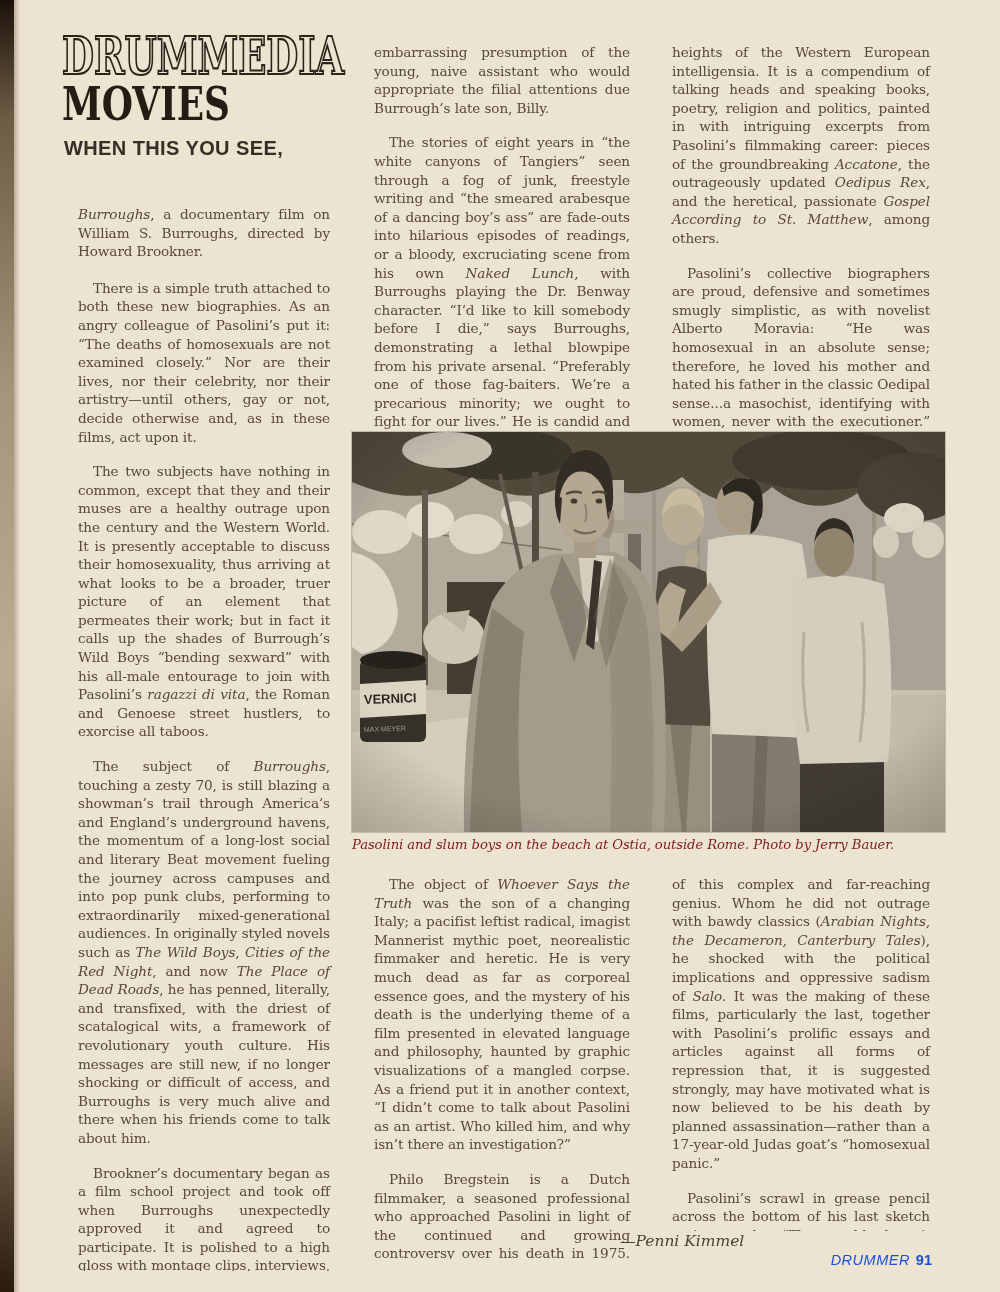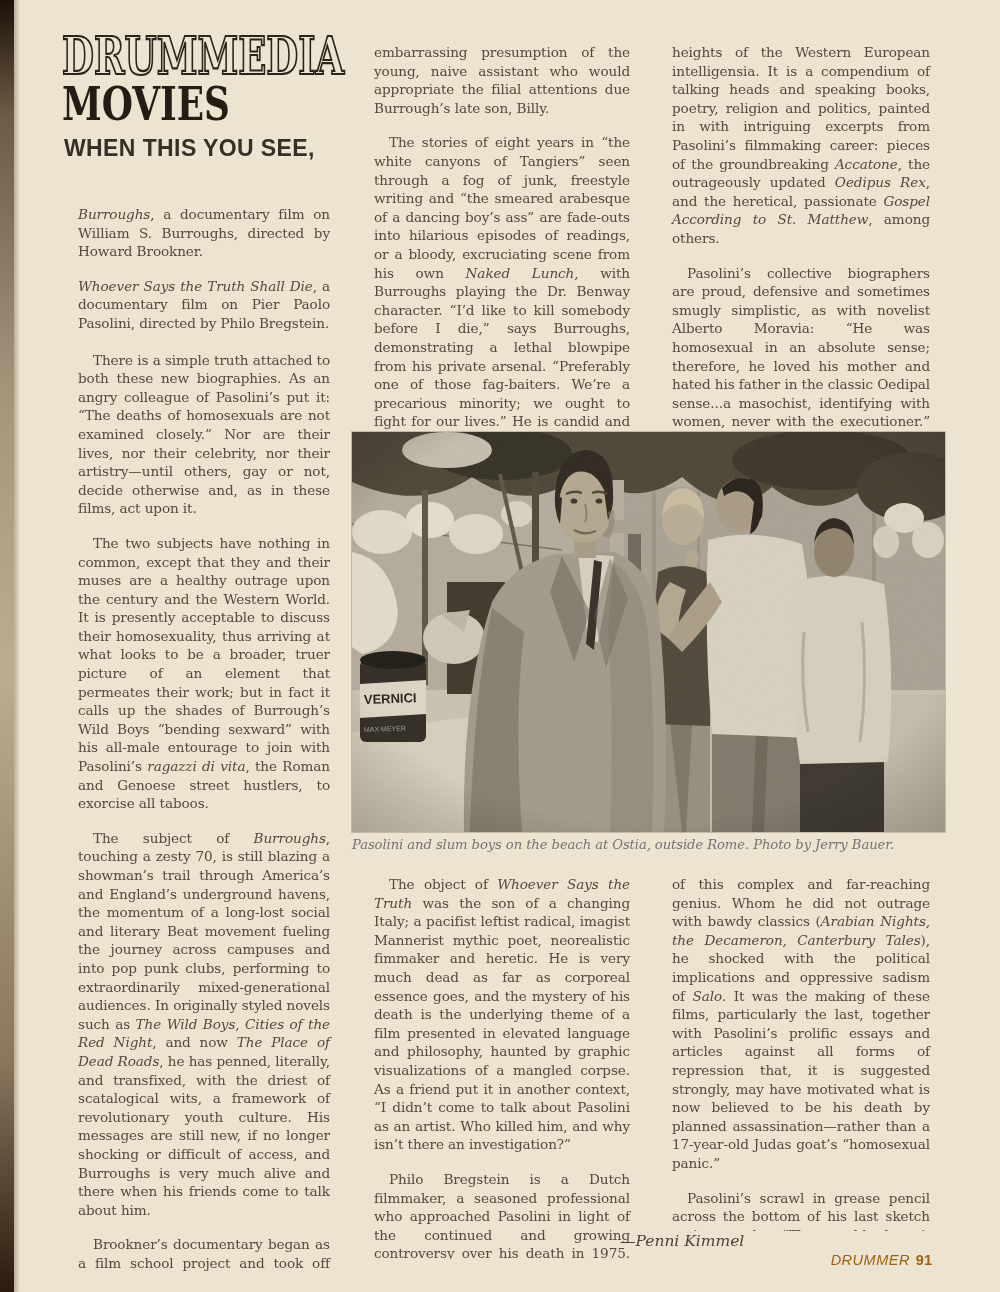--- a/index.html
+++ b/index.html
@@ -14,47 +14,47 @@
   }
   .gutter-edge{
     position:absolute;left:14px;top:0;width:6px;height:1292px;
     background:linear-gradient(90deg,rgba(90,70,50,.35),rgba(90,70,50,0));
   }
   .masthead{position:absolute;left:60px;top:24px;}
   .section-logo{position:absolute;left:62px;top:80px;}
   .article-title{
     position:absolute;left:64px;top:137px;width:284px;
     font-family:"Liberation Sans",sans-serif;font-weight:bold;
-    font-size:23px;line-height:22px;letter-spacing:.4px;color:#362f25;
+    font-size:20px;line-height:22px;letter-spacing:.4px;color:#362f25;
   }
   .col{position:absolute;overflow:hidden;}
   .col1{left:62px;top:189px;width:284px;height:1082px;}
   .col2t{left:358px;top:27px;width:288px;height:402px;}
   .col3t{left:656px;top:27px;width:290px;height:404px;}
   .col2b{left:358px;top:859px;width:288px;height:400px;}
   .col3b{left:656px;top:859px;width:290px;height:372px;}
   .col, .caption{font-size:13.6px;line-height:18.6px;letter-spacing:-.1px;}
   .para{margin:16px;text-align:justify;}
   .para.ind{text-indent:15px;}
   .para.sp{margin-top:18px;}
   .photo-wrap{
     position:absolute;left:352px;top:432px;width:593px;height:400px;
     outline:1px solid rgba(70,58,44,.25);
   }
   .caption{
     position:absolute;left:352px;top:836px;width:593px;
-    font-style:italic;font-size:13.2px;color:#737373;text-align:left;
+    font-style:italic;font-size:13.2px;color:#7f1d1d;text-align:left;
   }
   .byline{
     position:absolute;right:80px;top:1232px;width:300px;
     font-style:italic;font-size:15.5px;color:#4c4235;
   }
   .page-footer{
     position:absolute;right:68px;top:1252px;width:300px;text-align:right;
-    font-family:"Liberation Sans",sans-serif;font-size:14.5px;color:#a16207;
+    font-family:"Liberation Sans",sans-serif;font-size:14.5px;color:#1d4ed8;
   }
   .page-footer .mag{font-style:italic;letter-spacing:.5px;}
   .page-footer .num{font-weight:bold;margin-left:6px;}
 </style>
 </head>
 <body>
 
 <div class="page">
   <div class="gutter"></div>
   <div class="gutter-edge"></div>
@@ -70,21 +70,20 @@
       <text x="0" y="40" font-family="DejaVu Serif, serif" font-weight="bold" font-size="47" fill="#241d14" textLength="168" lengthAdjust="spacingAndGlyphs">MOVIES</text>
     </svg>
   </div>
 
   <div class="article-title">
     <div>WHEN THIS YOU SEE,</div>
   </div>
 
   <div class="col col1">
       <p class="para"><i>Burroughs</i><span>, a documentary film on William S. Burroughs, directed by Howard Brookner.</span></p>
-      <p class="para"><i>Whoever Says the Truth Shall Die</i><span>, a documentary film on Pier Paolo Pasolini, directed by Philo Bregstein.</span></p>
       <p class="para ind sp"><span>There is a simple truth attached to both these new biographies. As an angry colleague of Pasolini’s put it: “The deaths of homosexuals are not examined closely.” Nor are their lives, nor their celebrity, nor their artistry—until others, gay or not, decide otherwise and, as in these films, act upon it.</span></p>
       <p class="para ind"><span>The two subjects have nothing in common, except that they and their muses are a healthy outrage upon the century and the Western World. It is presently acceptable to discuss their homosexuality, thus arriving at what looks to be a broader, truer picture of an element that permeates their work; but in fact it calls up the shades of Burrough’s Wild Boys “bending sexward” with his all-male entourage to join with Pasolini’s </span><i>ragazzi di vita</i><span>, the Roman and Genoese street hustlers, to exorcise all taboos.</span></p>
       <p class="para ind"><span>The subject of </span><i>Burroughs</i><span>, touching a zesty 70, is still blazing a showman’s trail through America’s and England’s underground havens, the momentum of a long-lost social and literary Beat movement fueling the journey across campuses and into pop punk clubs, performing to extraordinarily mixed-generational audiences. In originally styled novels such as </span><i>The Wild Boys</i><span>, </span><i>Cities of the Red Night</i><span>, and now </span><i>The Place of Dead Roads</i><span>, he has penned, literally, and transfixed, with the driest of scatalogical wits, a framework of revolutionary youth culture. His messages are still new, if no longer shocking or difficult of access, and Burroughs is very much alive and there when his friends come to talk about him.</span></p>
       <p class="para ind"><span>Brookner’s documentary began as a film school project and took off when Burroughs unexpectedly approved it and agreed to participate. It is polished to a high gloss with montage clips, interviews, strolls through a St. Louis past (where young Bill “chased skirts...with a thunder in his breast”), a tour of his male bastion, The Bunker (a converted locker-room loft), a frowzy Allen Ginsberg (“He fell in love with me and we slept together”), the likes of Patti Smith and Lauren Hutton, and Brion Gysin passing on the secret of the cut-up technique. Burroughs himself gives up the exploited “mystery” of his wife’s sensationalized killing and puts up with, presumably, the</span></p>
     </div>
   <div class="col col2t">
       <p class="para"><span>embarrassing presumption of the young, naive assistant who would appropriate the filial attentions due Burrough’s late son, Billy.</span></p>
       <p class="para ind"><span>The stories of eight years in “the white canyons of Tangiers” seen through a fog of junk, freestyle writing and “the smeared arabesque of a dancing boy’s ass” are fade-outs into hilarious episodes of readings, or a bloody, excruciating scene from his own </span><i>Naked Lunch</i><span>, with Burroughs playing the Dr. Benway character. “I’d like to kill somebody before I die,” says Burroughs, demonstrating a lethal blowpipe from his private arsenal. “Preferably one of those fag-baiters. We’re a precarious minority; we ought to fight for our lives.” He is candid and cunningly provocative, this purse-lipped Ichabod Crane, a calculated mix of ingeneousness and sophistication. With all its chat of violence and emotionless sex, </span></p>
     </div>
   <div class="col col3t">

